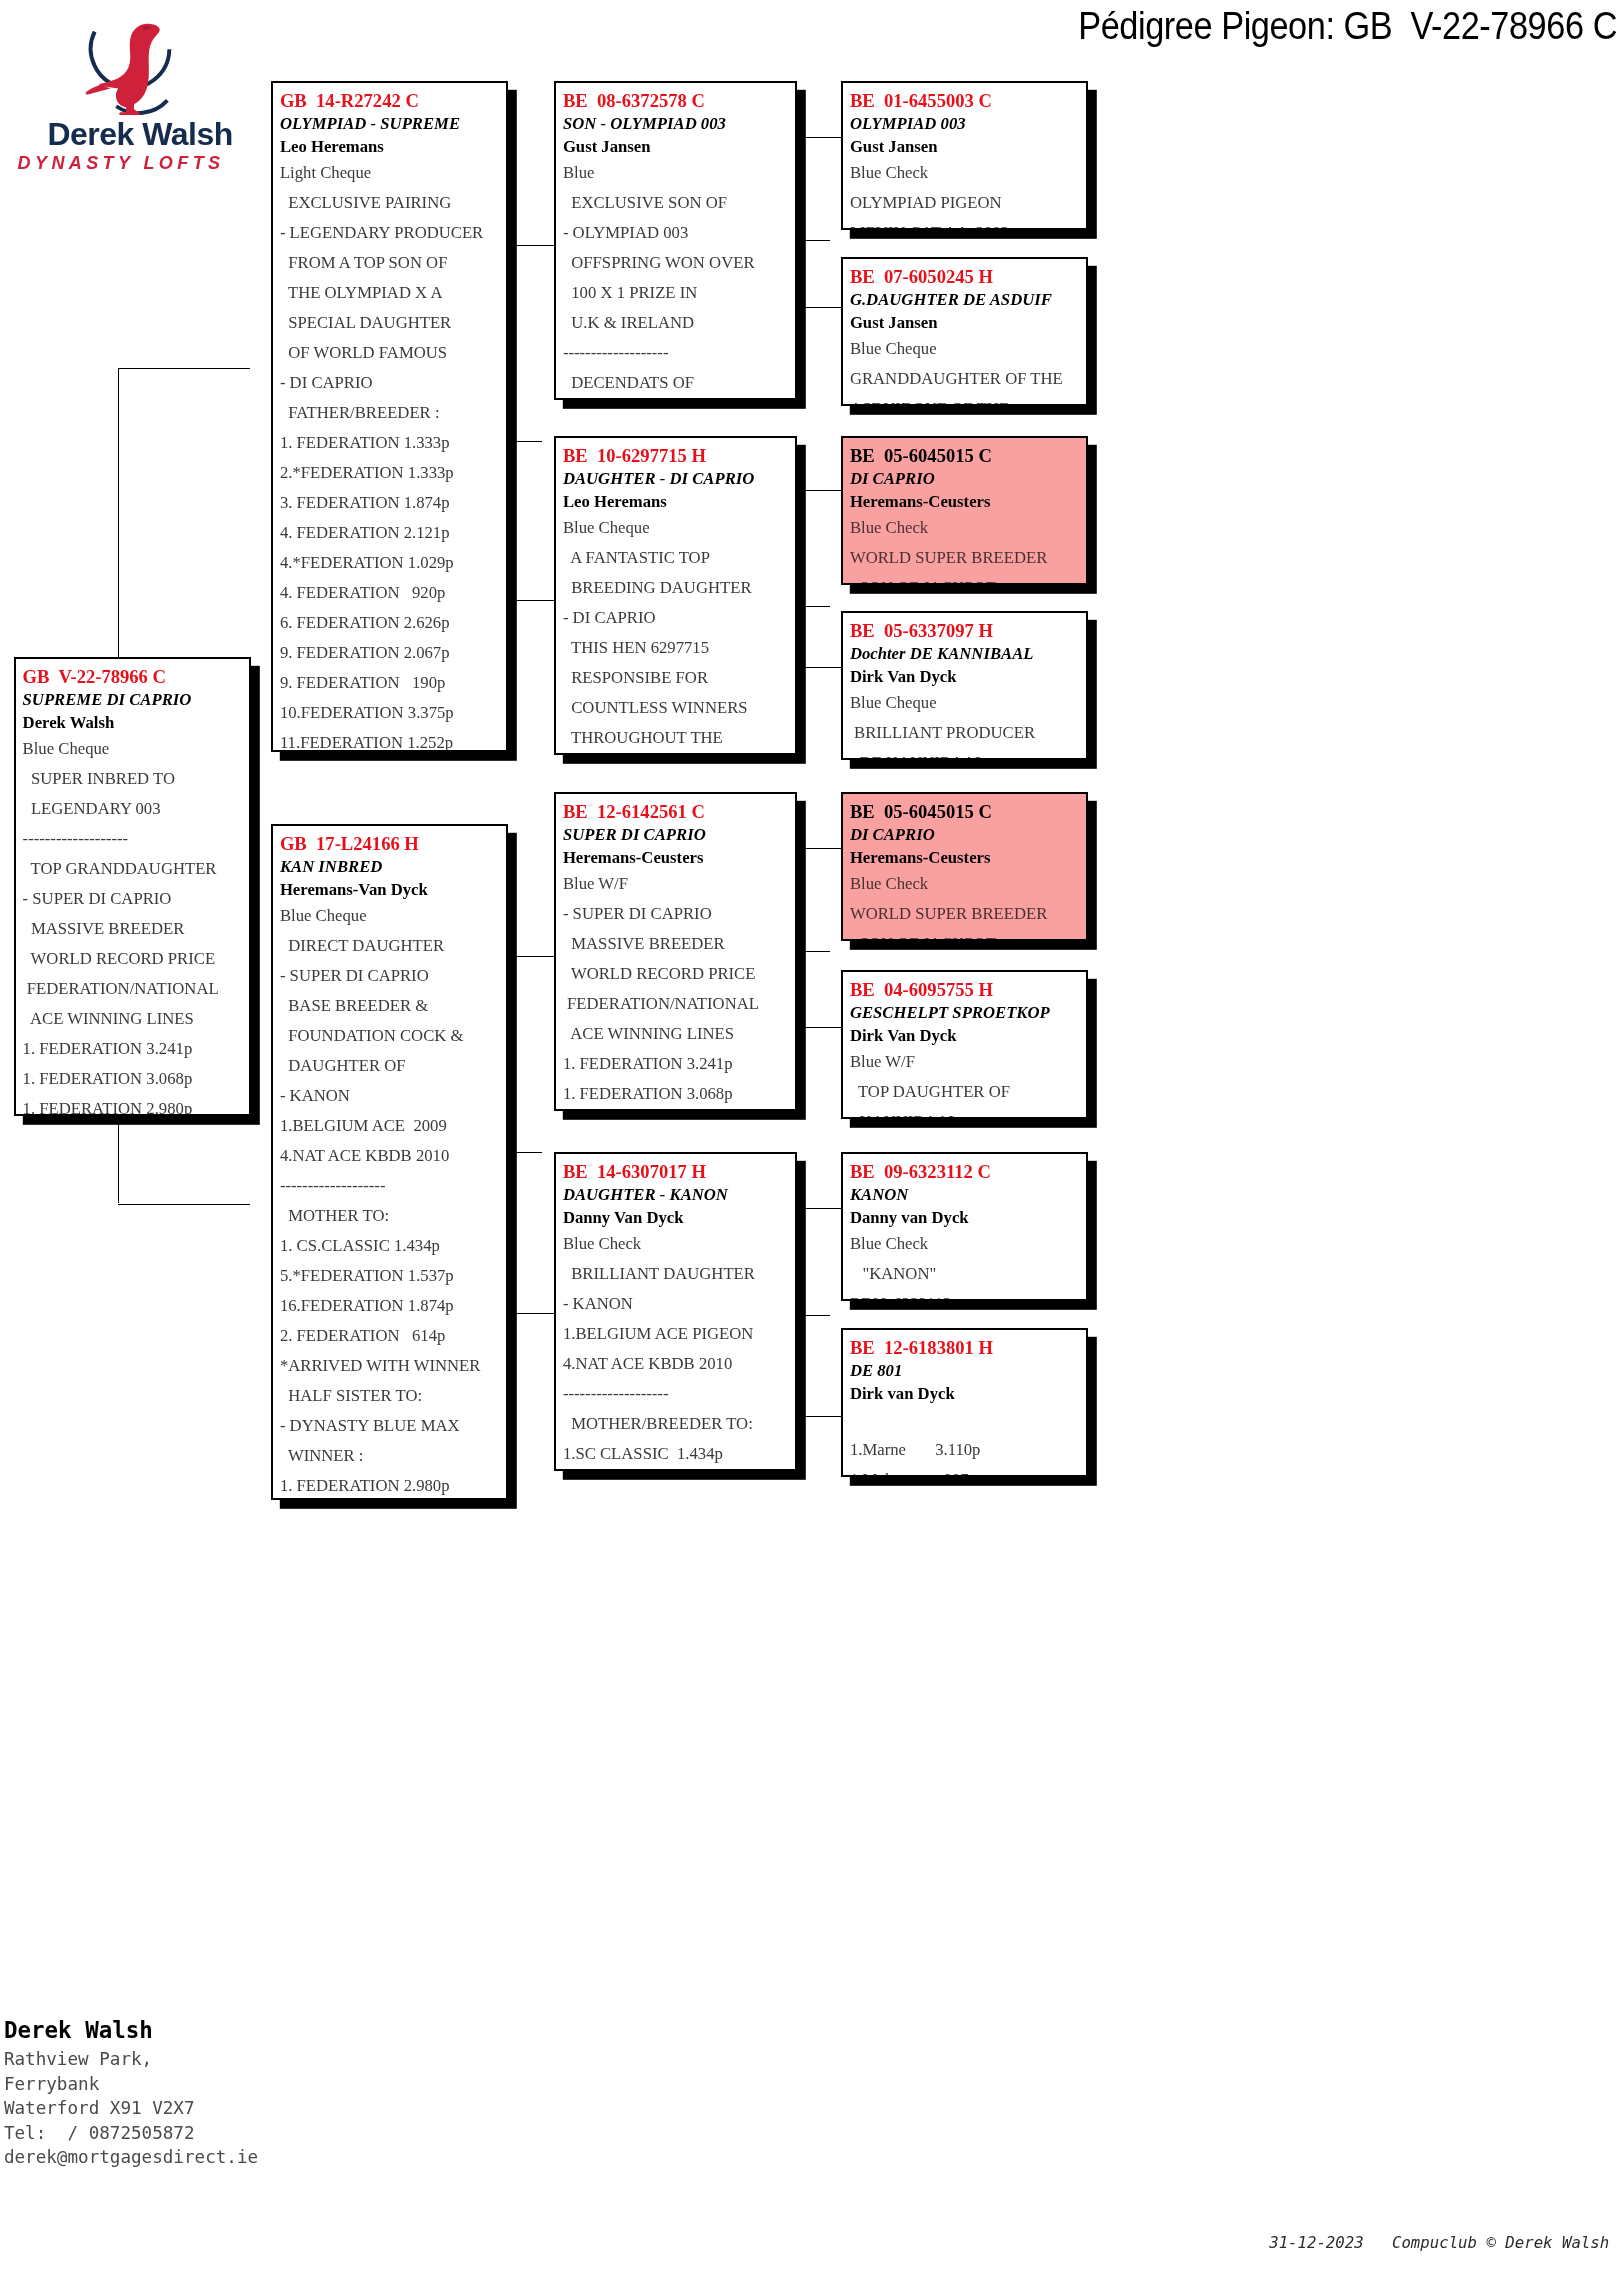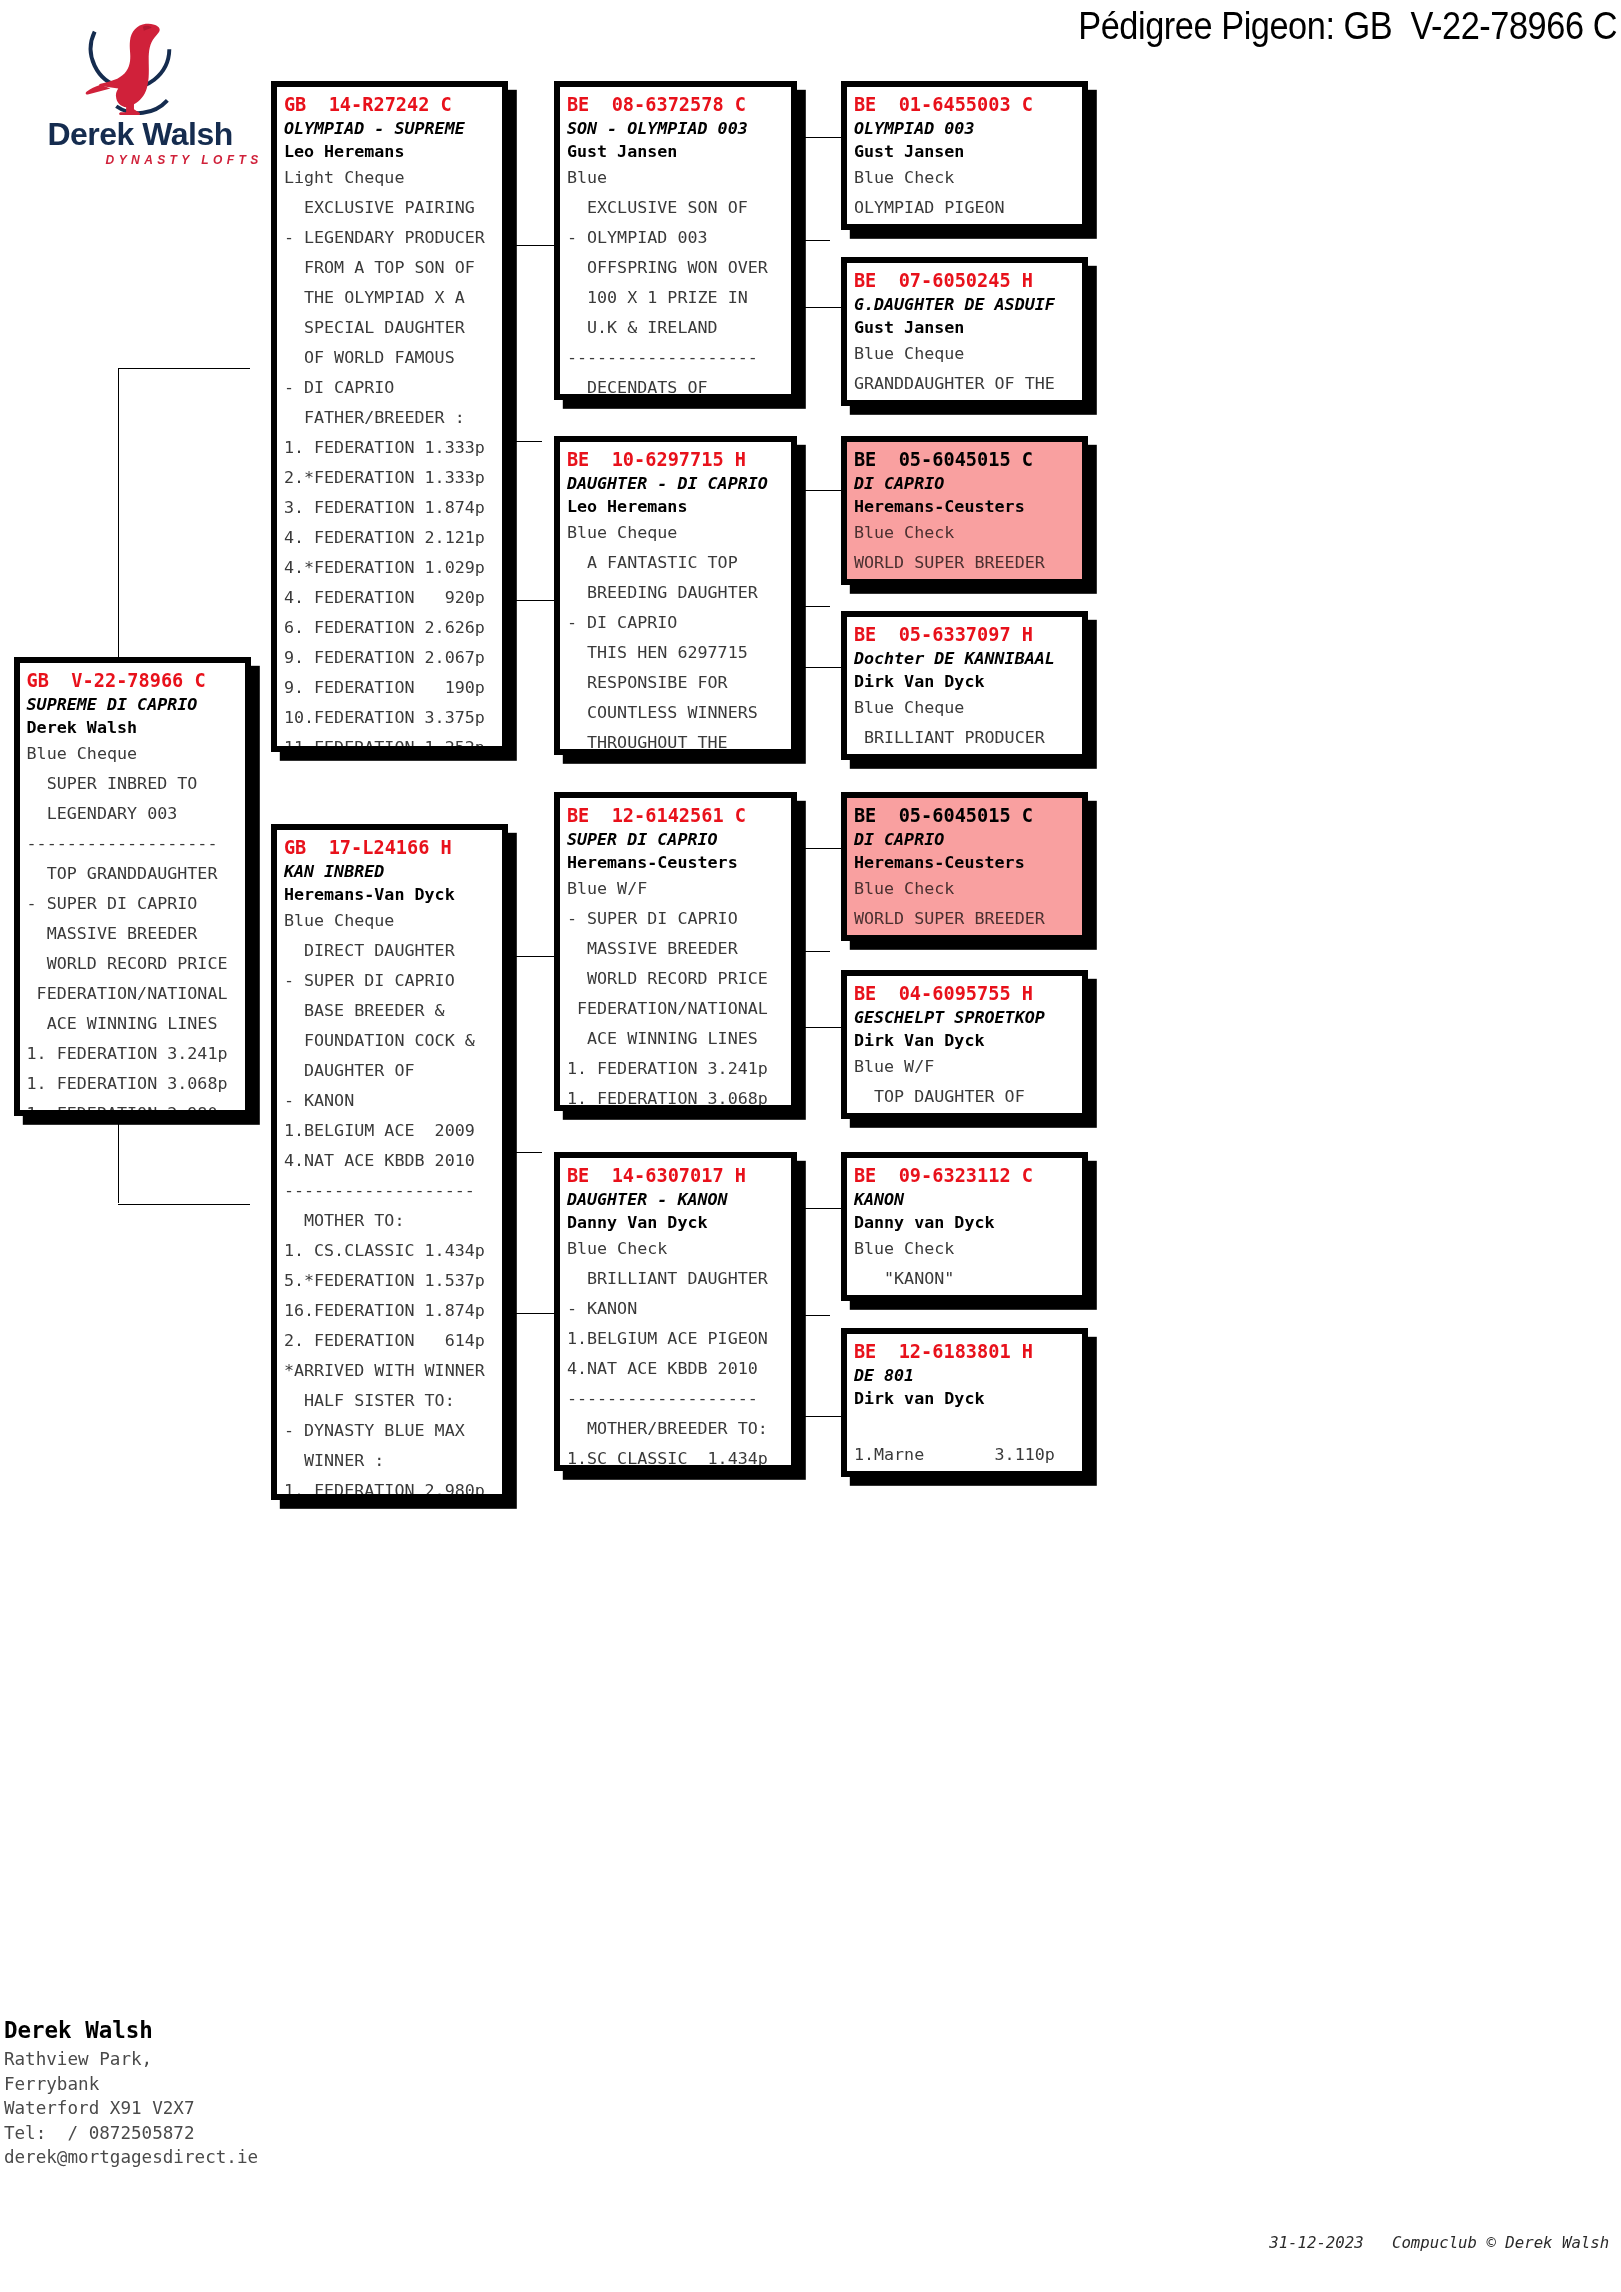--- a/index.html
+++ b/index.html
@@ -24,34 +24,35 @@
 
   
   #logo { position:absolute; left:17.6px; top:9.8px; width:245px; height:152px; }
   #logo-mark { position:absolute; left:59px; top:0px; width:110px; height:110px; }
   #logo-wordmark {
     position:absolute; left:0px; top:106px; width:245px; text-align:center;
     font-family:"Liberation Sans","DejaVu Sans",sans-serif;
     font-size:32px; font-weight:700; color:#152C4F; letter-spacing:-0.5px;
   }
   #logo-tagline {
-    position:absolute; left:0px; top:143px; width:245px; text-align:right;
+    position:absolute; left:0px; top:143px; width:245px; text-align:left;
     font-family:"Liberation Sans","DejaVu Sans",sans-serif;
-    font-size:12px; font-weight:700; font-style:italic; color:#D0213A;
+    font-size:18px; font-weight:700; font-style:italic; color:#D0213A;
     letter-spacing:4.4px;
   }
 
   
   .pbox {
     position:absolute;
     background:#ffffff;
-    border:6px solid #000000;
+    border:2px solid #000000;
     box-shadow:8.8px 8.8px 0 0 #000;
     padding:5.9px 6.9px 4.9px 6.9px;
     overflow:hidden;
+    font-family:Liberation Serif, serif;
   }
   .pbox.hl { background:#F9A0A0; }
   .ring {
     color:#E8111B; font-weight:700; font-size:18.6px;
     line-height:24.5px; white-space:pre; letter-spacing:0px;
   }
   .pbox.hl .ring { color:#000; }
   .nm {
     font-weight:700; font-style:italic; font-size:16.7px;
     line-height:22.5px; white-space:pre; color:#000;

